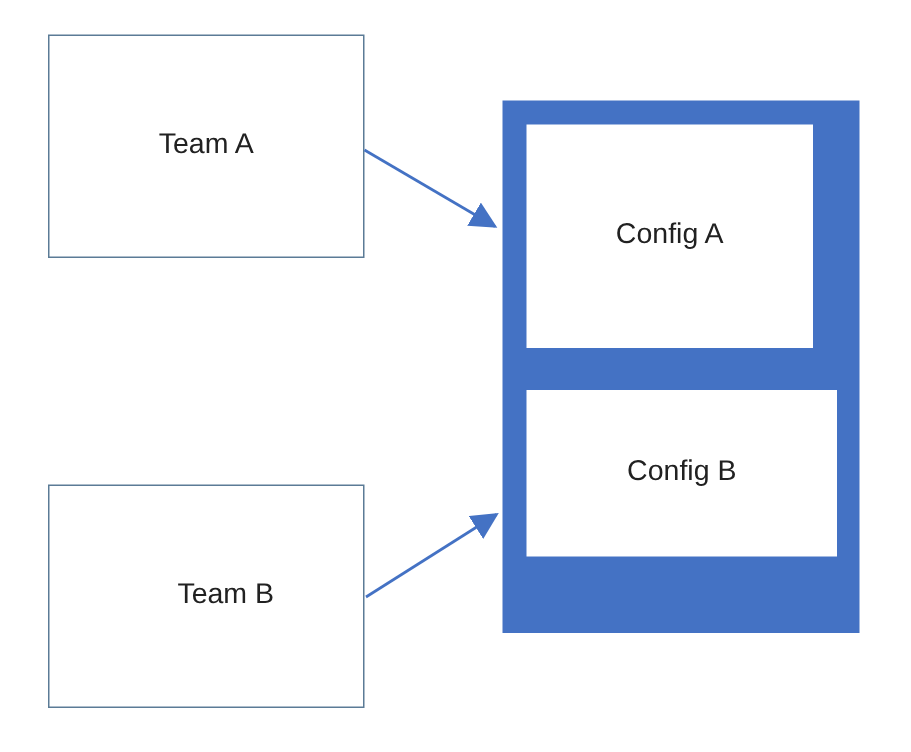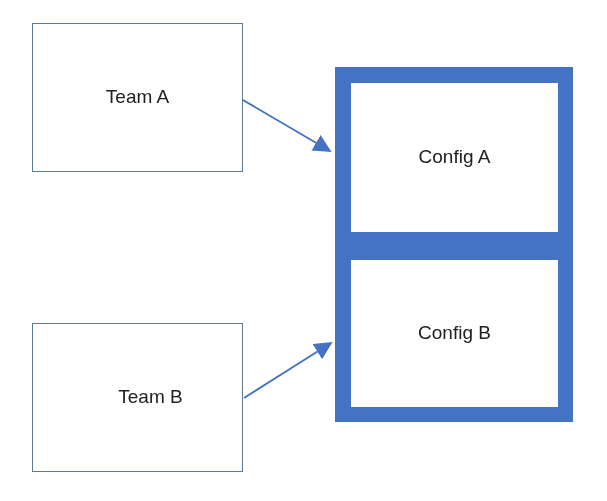--- a/index.html
+++ b/index.html
@@ -43,22 +43,22 @@
     left: 335px; top: 67px; width: 238px; height: 355px;
     background: var(--accent);
   }
   .config-box {
     position: absolute;
     background: #ffffff;
     display: flex;
     align-items: center;
     justify-content: center;
   }
-  .config-a { left: 16px; top: 16px; width: 207px; height: 149px; }
-  .config-b { left: 16px; top: 193px; width: 207px; height: 147px; }
+  .config-a { left: 16px; top: 16px; width: 191px; height: 149px; }
+  .config-b { left: 16px; top: 193px; width: 207px; height: 111px; }
   .arrows {
     position: absolute;
     left: 0; top: 0;
     width: 607px; height: 501px;
     pointer-events: none;
   }
   .connector {
     stroke: var(--accent);
     stroke-width: 1.8;
     fill: none;

